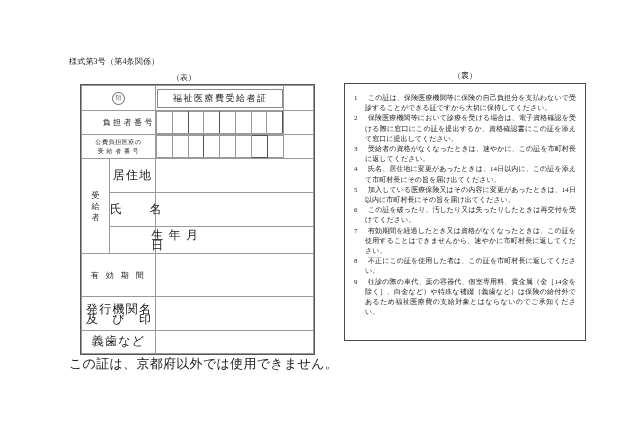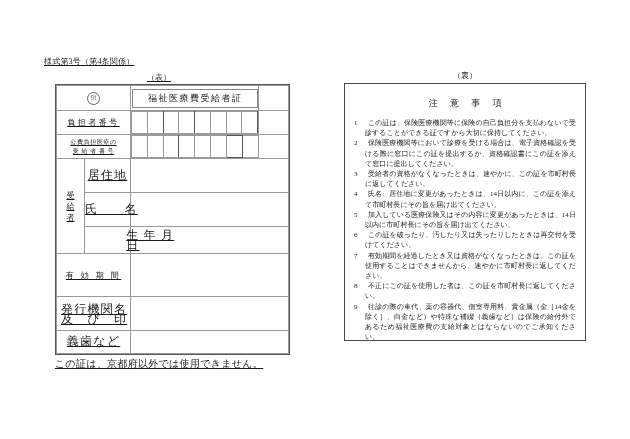--- a/index.html
+++ b/index.html
@@ -17,24 +17,23 @@
   }
 
   .page {
     position: absolute;
     inset: 0;
   }
 
   
   .left-block {
     position: absolute;
-    left: 44px;
+    left: 69px;
     top: 56px;
     width: 230px;
-    text-decoration: underline;
   }
 
   .form-no {
     font-size: 8px;
     letter-spacing: 0.2px;
     line-height: 12px;
     white-space: nowrap;
   }
 
   .side-label {
@@ -133,21 +132,21 @@
   }
   .numgrid td.last { border-right: 0; }
   .numgrid td.solid { border-right: 1.5px solid #555; }
   .numgrid td.boxed {
     border: 1.5px solid #555;
   }
 
   .gridcell { padding: 0 !important; height: 23px; }
 
   .footnote {
-    font-size: 10px;
+    font-size: 13px;
     text-align: center;
     margin-top: 4px;
     letter-spacing: 0.3px;
     line-height: 11px;
     white-space: nowrap;
   }
 
   
   .right-block {
     position: absolute;
@@ -232,21 +231,21 @@
         <td colspan="2" style="height:24px;">
           <span class="seal">印</span>
         </td>
         <td colspan="8">
           <span class="title-box">福祉医療費受給者証</span>
         </td>
         <td></td>
       </tr>
 
       <tr>
-        <td colspan="2" style="height:23px;">
+        <td colspan="2" style="height:23px;text-align:right;">
           <span class="lbl">負担者番号</span>
         </td>
         <td class="gridcell" colspan="8">
           <table class="numgrid">
             <tbody>
                   <tr>
               <td></td>
               <td class="solid"></td>
               <td></td>
               <td class="solid"></td>
@@ -337,21 +336,20 @@
       </table>
 
     <div class="footnote">この証は、京都府以外では使用できません。</div>
   </div>
 
   <div class="right-block">
 
     <div class="side-label" style="margin-top:14px;">（裏）</div>
 
     <div class="notice-frame">
-      <div class="notice-title">注 意 事 項</div>
       <ol class="notes">
         <li>
           <span class="num">1</span>
           <span class="body">この証は、保険医療機関等に保険の自己負担分を支払わないで受診することができる証ですから大切に保持してください。</span>
         </li>
         <li>
           <span class="num">2</span>
           <span class="body">保険医療機関等において診療を受ける場合は、電子資格確認を受ける際に窓口にこの証を提出するか、資格確認書にこの証を添えて窓口に提出してください。</span>
         </li>
         <li>

